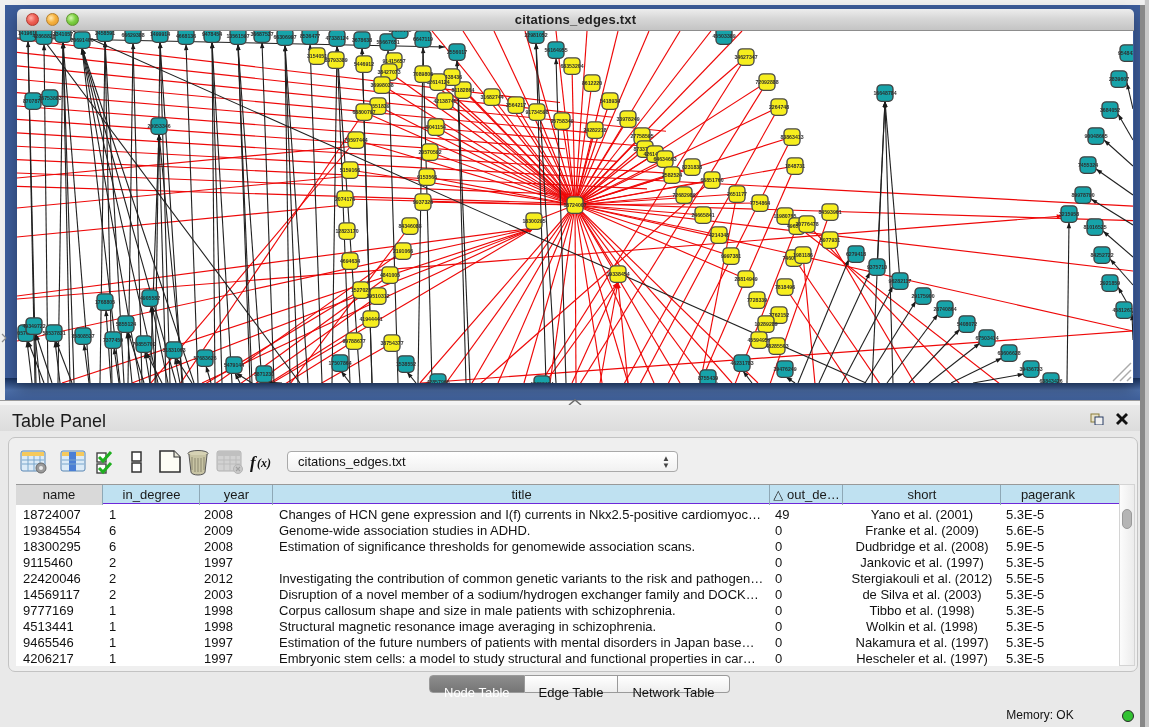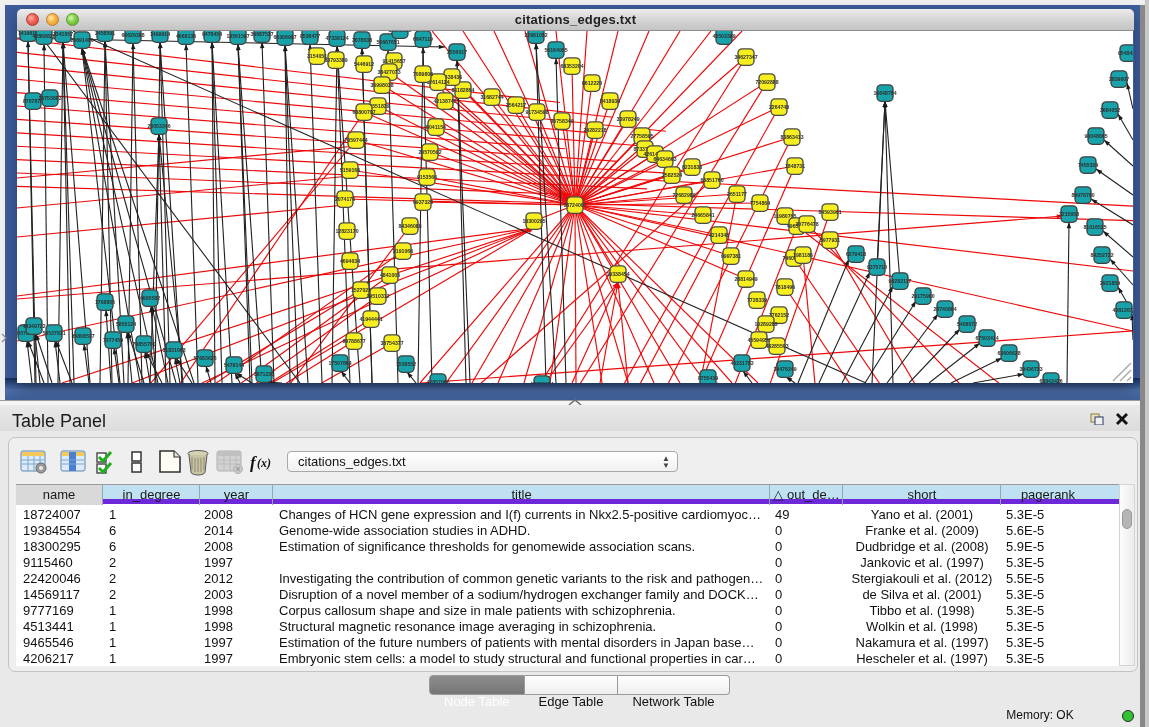--- a/index.html
+++ b/index.html
@@ -25,37 +25,37 @@
 
 #panelgap { left:0; top:400px; width:1144px; height:5px; background:#f4f4f4; border-top:1px solid #9b9b9b;}
 #phead { left:0; top:405px; width:1144px; height:26px; background:linear-gradient(#e9e9e9,#dcdcdc); }
 #phead .t { position:absolute; left:12px; top:6px; font-size:18px; color:#1a1a1a; }
 #pbody { left:0; top:431px; width:1144px; height:296px; background:#e9e9e9; }
 #island { left:8px; top:437px; width:1130px; height:235px; background:#efefef; border:1px solid #c3c3c3; border-radius:7px; }
 #combo { left:287px; top:451px; width:391px; height:21px; background:linear-gradient(#fff,#f1f1f1); border:1px solid #a9a9a9; border-radius:4px; font-size:13px; color:#111; padding:2px 0 0 10px; }
 #combo .ar { position:absolute; right:7px; top:3px; font-size:8px; color:#444; line-height:7px; text-align:center; }
 
 #tbl { left:16px; top:484px; width:1103px; height:182px; background:#fff; font-size:13px; color:#111; }
-#thead { position:absolute; left:0; top:0; width:1103px; height:20px; background:#bfe1f1; border-top:1px solid #999; border-bottom:5px solid #6d28d9; }
+#thead { position:absolute; left:0; top:0; width:1103px; height:20px; background:#bfe1f1; border-top:1px solid #999; border-bottom:1px solid #6d28d9; }
 .hc { position:absolute; top:0; height:20px; text-align:center; padding-top:2px; border-right:1px solid #8ea8b6; font-size:13px; color:#1a1a1a; }
 #tbody { position:absolute; left:0; top:21px; width:1103px; }
 .tr { position:relative; height:16px; white-space:nowrap; }
 .tr div { position:absolute; top:2px; overflow:hidden; }
 .c0 { left:7px; width:90px; }
 .c1 { left:93px; width:90px; }
 .c2 { left:188px; width:70px; }
 .c3 { left:263px; width:500px; }
 .c4 { left:759px; width:66px; }
 .c5 { left:827px; width:158px; text-align:center; }
 .c6 { left:990px; width:100px; }
 #vsb { left:1119px; top:484px; width:16px; height:182px; background:linear-gradient(90deg,#fcfcfc,#ececec); border:1px solid #d4d4d4; }
 #vsb .th { position:absolute; left:2px; top:24px; width:10px; height:20px; border-radius:5px; background:#b5b5b5; border:1px solid #9a9a9a; }
 
 #tabs { left:429px; top:675px; height:18px; display:flex; font-size:13px; }
-#tabs div { height:18px; padding:18px 14px 0 14px; border:1px solid #9a9a9a; border-left:none; background:linear-gradient(#fff,#eee); color:#111; }
+#tabs div { height:18px; padding:9px 14px 0 14px; border:1px solid #9a9a9a; border-left:none; background:linear-gradient(#fff,#eee); color:#111; }
 #tabs div:first-child { border-left:1px solid #9a9a9a; border-radius:4px 0 0 4px; background:linear-gradient(#8d8d8d,#757575); color:#fff; }
 #tabs div:last-child { border-radius:0 4px 4px 0; }
 #mem { left:960px; top:708px; width:160px; text-align:center; font-size:12px; color:#111; }
 #memdot { left:1122px; top:710px; width:12px; height:12px; border-radius:50%; background:#33c233; border:1.5px solid #2a2a2a; }
 </style></head>
 <body>
 <div class="abs" id="desktop"></div>
 <div class="abs" id="blue"></div>
 <div class="abs" id="blueband"></div>
 <div class="abs" id="rs1"></div>
@@ -842,21 +842,21 @@
         <div class="c1">1</div>
         <div class="c2">2008</div>
         <div class="c3">Changes of HCN gene expression and I(f) currents in Nkx2.5‑positive cardiomyoc…</div>
         <div class="c4">49</div>
         <div class="c5">Yano et al. (2001)</div>
         <div class="c6">5.3E‑5</div>
       </div>
 <div class="tr">
         <div class="c0">19384554</div>
         <div class="c1">6</div>
-        <div class="c2">2014</div>
+        <div class="c2">2009</div>
         <div class="c3">Genome‑wide association studies in ADHD.</div>
         <div class="c4">0</div>
         <div class="c5">Franke et al. (2009)</div>
         <div class="c6">5.6E‑5</div>
       </div>
 <div class="tr">
         <div class="c0">18300295</div>
         <div class="c1">6</div>
         <div class="c2">2008</div>
         <div class="c3">Estimation of significance thresholds for genomewide association scans.</div>
@@ -880,21 +880,21 @@
         <div class="c4">0</div>
         <div class="c5">Stergiakouli et al. (2012)</div>
         <div class="c6">5.5E‑5</div>
       </div>
 <div class="tr">
         <div class="c0">14569117</div>
         <div class="c1">2</div>
         <div class="c2">2003</div>
         <div class="c3">Disruption of a novel member of a sodium/hydrogen exchanger family and DOCK…</div>
         <div class="c4">0</div>
-        <div class="c5">de Silva et al. (2001)</div>
+        <div class="c5">de Silva et al. (2003)</div>
         <div class="c6">5.3E‑5</div>
       </div>
 <div class="tr">
         <div class="c0">9777169</div>
         <div class="c1">1</div>
         <div class="c2">1998</div>
         <div class="c3">Corpus callosum shape and size in male patients with schizophrenia.</div>
         <div class="c4">0</div>
         <div class="c5">Tibbo et al. (1998)</div>
         <div class="c6">5.3E‑5</div>

